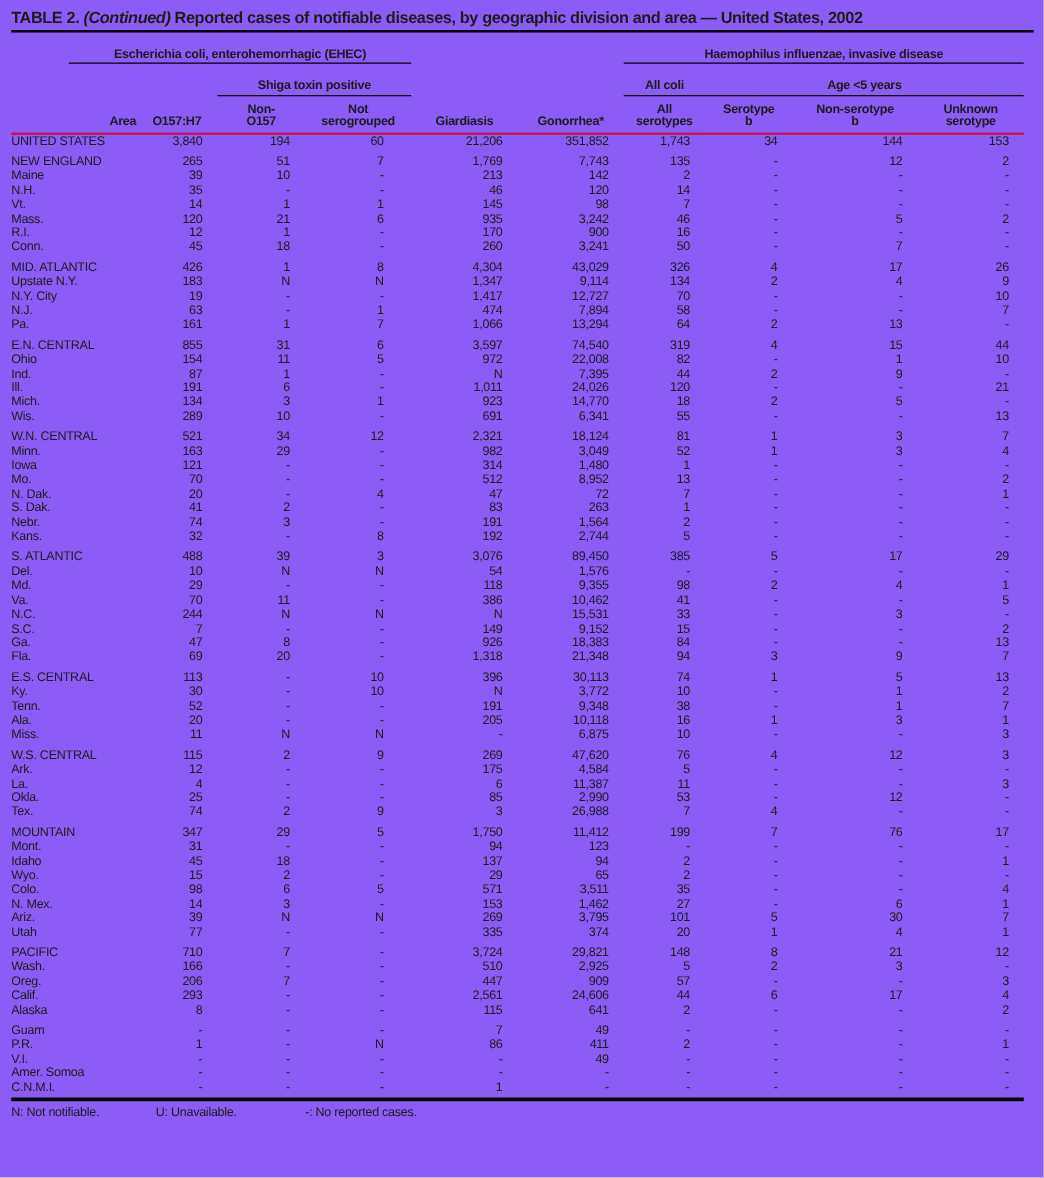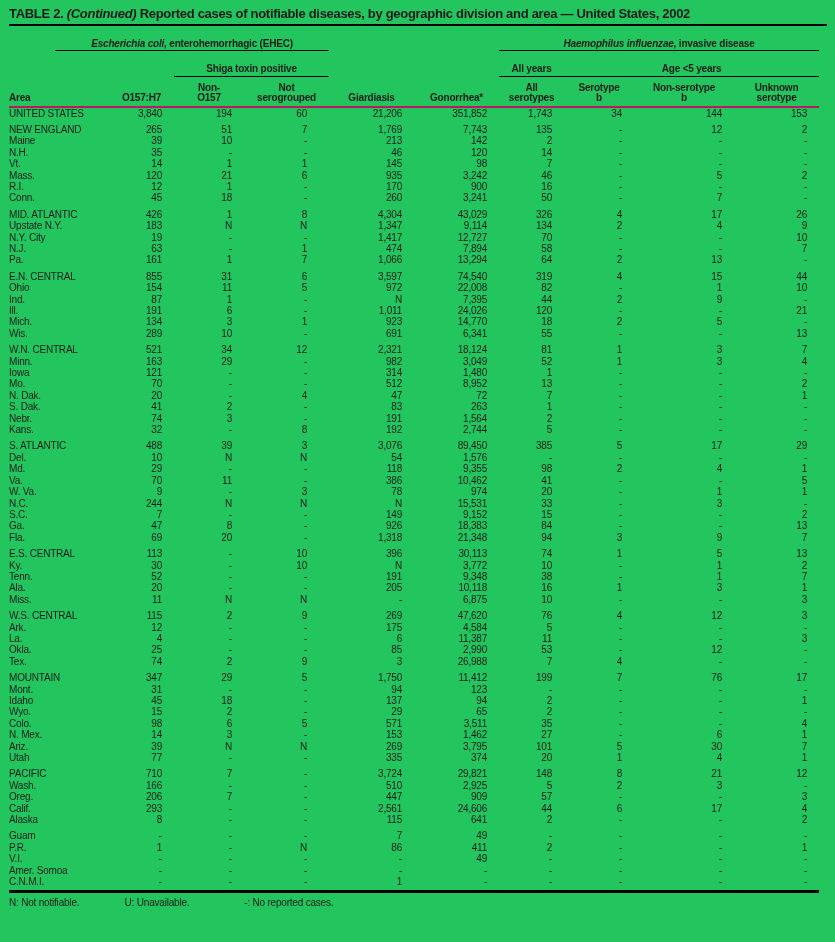--- a/index.html
+++ b/index.html
@@ -1,21 +1,21 @@
 <!DOCTYPE html>
 <html><head>
 <meta charset="utf-8">
 <style>
   html, body { margin: 0; padding: 0; background: #ffffff; }
   .page {
     position: relative;
     width: 835px; height: 942px;
     box-sizing: border-box;
     padding: 6px 8px 0 9px;
-    background: #22c55e;
+    background: #8b5cf6;
     color: #1c1c1c;
     font-family: "Liberation Sans", sans-serif;
     overflow: hidden;
   }
   .title {
     font-size: 13px; font-weight: bold; letter-spacing: -0.3px;
     white-space: nowrap;
     padding-bottom: 3px;
     border-bottom: 2.5px solid #000;
   }
@@ -30,29 +30,29 @@
   th {
     font-weight: bold; font-size: 10px; line-height: 10.5px;
     letter-spacing: -0.2px;
     text-align: center; vertical-align: bottom;
     padding: 0; white-space: pre-line;
   }
   .hr1 { height: 17px; }
   .hr2 { height: 15px; }
   .hr3 { height: 30px; }
   .hr3 th { border-bottom: 2px solid #be185d; padding-bottom: 2px; }
-  .hr3 th.area-h { text-align: left; }
+  .hr3 th.area-h { text-align: right; }
   .u {
     display: block;
     border-bottom: 1.5px solid #000;
     padding-bottom: 1px;
     white-space: nowrap;
   }
   .inset-l { margin-left: 46px; }
-  .i { font-style: italic; }
+  .i { }
 
   td {
     font-size: 10px; line-height: 11.4px; height: 11.4px;
     letter-spacing: -0.2px;
     padding: 0; white-space: nowrap; overflow: hidden;
   }
   td.area { text-align: left; }
   td.num  { text-align: right; padding-right: 12px; }
   td.num:nth-child(4) { padding-right: 22px; }
   tr.spacer td { height: 5px; line-height: 5px; font-size: 2px; padding: 0; }
@@ -95,21 +95,21 @@
         <th colspan="2"></th>
         <th colspan="4">
           <span class="u"><span class="i">Haemophilus influenzae,</span><span> invasive disease</span></span>
         </th>
       </tr>
       <tr class="hr2">
         <th></th>
         <th></th>
         <th colspan="2"><span class="u">Shiga toxin positive</span></th>
         <th colspan="2"></th>
-        <th><span class="u">All years</span></th>
+        <th><span class="u">All coli</span></th>
         <th colspan="3"><span class="u">Age &lt;5 years</span></th>
       </tr>
       <tr class="hr3">
         <th class="area-h">Area</th>
         <th>O157:H7</th>
         <th>Non-
 O157</th>
         <th>Not
 serogrouped</th>
         <th>Giardiasis</th>
@@ -506,32 +506,20 @@
           <td class="num">11</td>
           <td class="num">-</td>
           <td class="num">386</td>
           <td class="num">10,462</td>
           <td class="num">41</td>
           <td class="num">-</td>
           <td class="num">-</td>
           <td class="num">5</td>
         </tr>
         <tr>
-          <td class="area">W. Va.</td>
-          <td class="num">9</td>
-          <td class="num">-</td>
-          <td class="num">3</td>
-          <td class="num">78</td>
-          <td class="num">974</td>
-          <td class="num">20</td>
-          <td class="num">-</td>
-          <td class="num">1</td>
-          <td class="num">1</td>
-        </tr>
-        <tr>
           <td class="area">N.C.</td>
           <td class="num">244</td>
           <td class="num">N</td>
           <td class="num">N</td>
           <td class="num">N</td>
           <td class="num">15,531</td>
           <td class="num">33</td>
           <td class="num">-</td>
           <td class="num">3</td>
           <td class="num">-</td>

